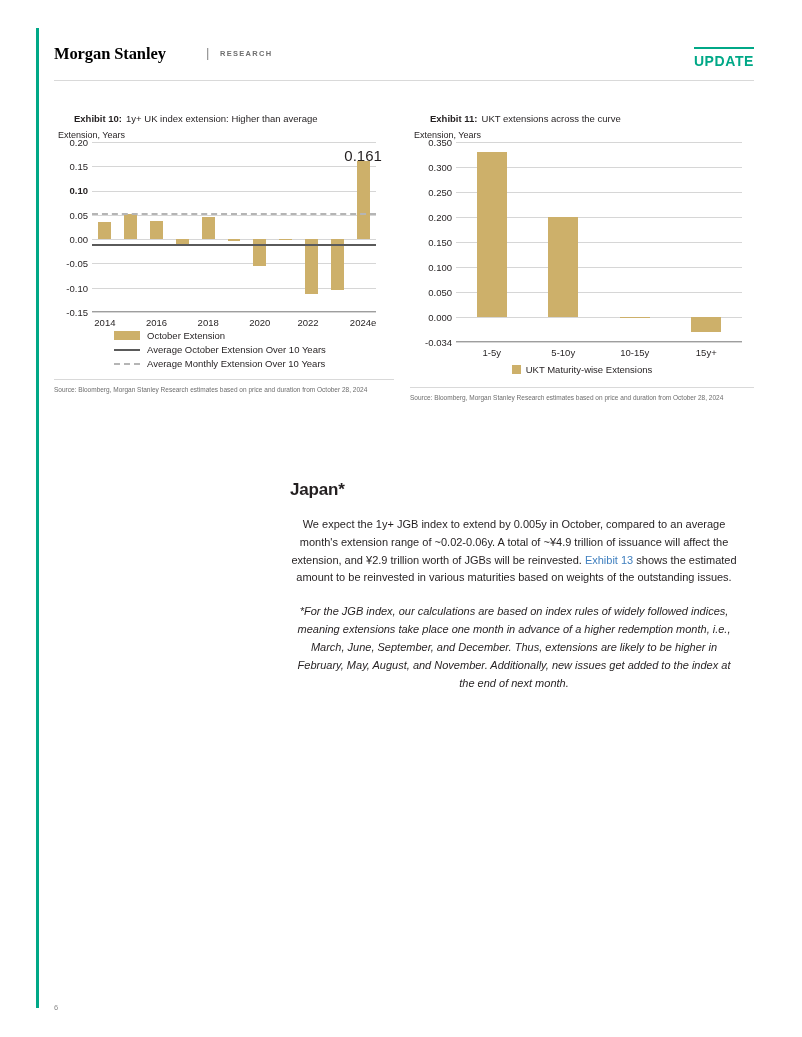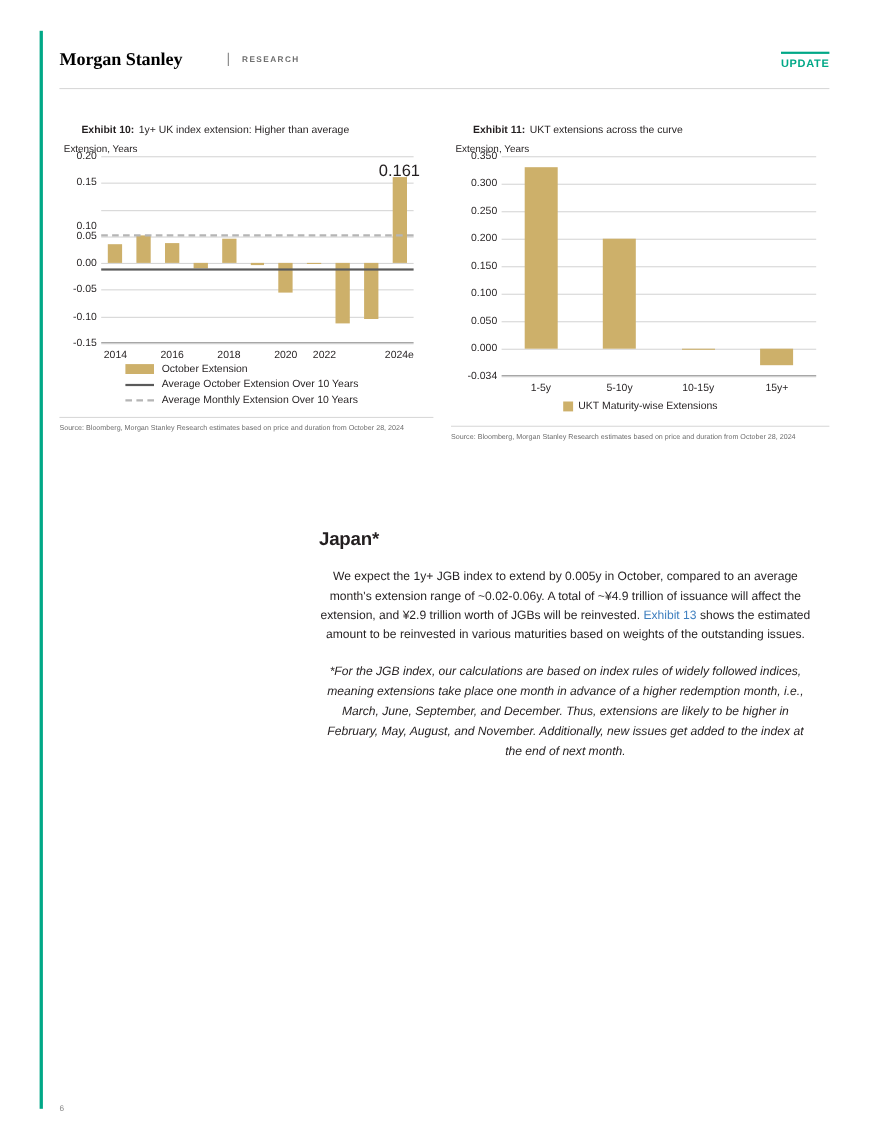--- a/index.html
+++ b/index.html
@@ -63,21 +63,21 @@
     top: 5px;
     font-size: 7.5px;
     letter-spacing: 1.3px;
     font-weight: bold;
     color: #6e6e6e;
   }
   .update-badge {
     position: absolute;
     right: 0;
     top: 3px;
-    font-size: 10px;
+    font-size: 14px;
     font-weight: bold;
     letter-spacing: 0.6px;
     color: #00a887;
     padding-top: 4px;
     border-top: 2px solid #00a887;
   }
   .header-line {
     position: absolute;
     left: 54px;
     top: 80px;
@@ -281,21 +281,21 @@
           <div class="ytick" style="top: 170px;">-0.15</div>
           <div class="gridline" style="top: 145.714px;"></div>
           <div class="ytick" style="top: 145.714px;">-0.10</div>
           <div class="gridline" style="top: 121.429px;"></div>
           <div class="ytick" style="top: 121.429px;">-0.05</div>
           <div class="gridline" style="top: 97.1429px;"></div>
           <div class="ytick" style="top: 97.1429px;">0.00</div>
           <div class="gridline" style="top: 72.8571px;"></div>
           <div class="ytick" style="top: 72.8571px;">0.05</div>
           <div class="gridline" style="top: 48.5714px;"></div>
-          <div class="ytick" style="top: 64px;">0.10</div>
+          <div class="ytick" style="top: 48px; font-weight: bold;">0.10</div>
           <div class="gridline" style="top: 24.2857px;"></div>
           <div class="ytick" style="top: 24.2857px;">0.15</div>
           <div class="gridline" style="top: 0px;"></div>
           <div class="ytick" style="top: 0px;">0.20</div>
           <div class="bar" style="left: 6.45455px; width: 12.9091px; top: 80.1429px; height: 17px;"></div>
           <div class="bar" style="left: 32.2727px; width: 12.9091px; top: 71.8857px; height: 25.2571px;"></div>
           <div class="bar" style="left: 58.0909px; width: 12.9091px; top: 78.6857px; height: 18.4571px;"></div>
           <div class="bar" style="left: 83.9091px; width: 12.9091px; top: 97.1429px; height: 4.37143px;"></div>
           <div class="bar" style="left: 109.727px; width: 12.9091px; top: 74.8px; height: 22.3429px;"></div>
           <div class="bar" style="left: 135.545px; width: 12.9091px; top: 97.1429px; height: 1.94286px;"></div>
@@ -305,21 +305,21 @@
           <div class="bar" style="left: 238.818px; width: 12.9091px; top: 97.1429px; height: 51px;"></div>
           <div class="bar" style="left: 264.636px; width: 12.9091px; top: 18.9429px; height: 78.2px;"></div>
           <div class="bar-label" style="left: 271.091px; top: 4.94286px;">0.161</div>
           <div class="hline solid" style="top: 102.486px;"></div>
           <div class="hline dashed" style="top: 71.4px;"></div>
           <div class="chart-border-bottom" style="top: 169px;"></div>
           <div class="xtick" style="left: 12.9091px;">2014</div>
           <div class="xtick" style="left: 64.5455px;">2016</div>
           <div class="xtick" style="left: 116.182px;">2018</div>
           <div class="xtick" style="left: 167.818px;">2020</div>
-          <div class="xtick" style="left: 203px;">2022</div>
+          <div class="xtick" style="left: 216px;">2022</div>
           <div class="xtick" style="left: 271.091px;">2024e</div>
         </div>
     </div>
 
     <div class="legend" style="margin-left:60px;">
       <div class="legend-row">
         <span class="legend-key swatch"></span>
         <span class="legend-text">October Extension</span>
       </div>
       <div class="legend-row">

